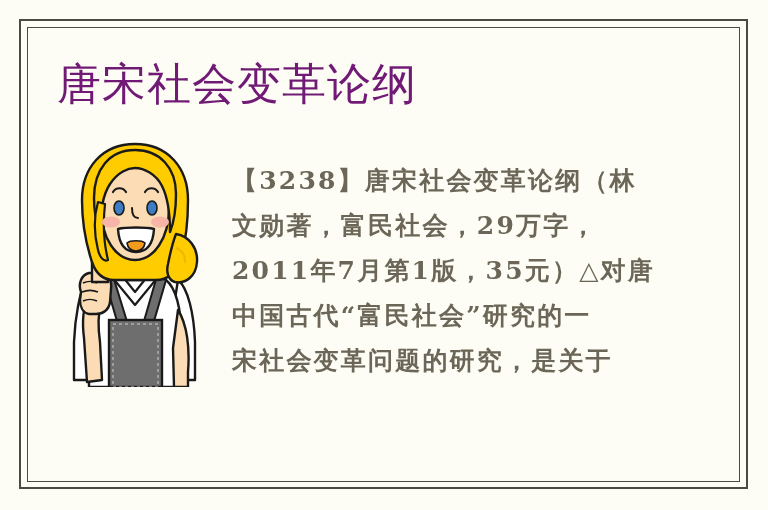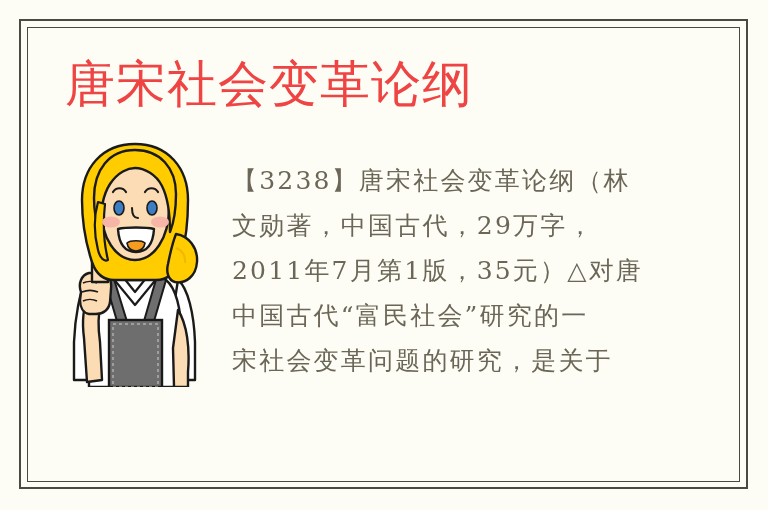--- a/index.html
+++ b/index.html
@@ -34,43 +34,43 @@
     height: 455px;
     border: 1px solid #4a4a40;
     box-sizing: border-box;
     pointer-events: none;
   }
   
   #title {
     position: absolute;
     left: 57px;
     top: 60px;
-    font-size: 50px;
+    font-size: 44px;
     line-height: 48px;
     letter-spacing: 1px;
-    color: #ef4444;
+    color: #701a75;
     white-space: nowrap;
     font-weight: 400;
-    margin-left: 8px;
   }
   
   #illustration {
     position: absolute;
     left: 56px;
     top: 142px;
     width: 158px;
     height: 245px;
   }
   #illustration svg { display: block; }
   
   #bodytext {
     position: absolute;
     left: 232px;
     top: 158px;
     width: 420px;
+    font-weight: bold;
   }
   .tline {
     font-family: "DejaVu Serif", "Liberation Serif", serif;
     font-size: 25px;
     line-height: 45px;
     color: #6b6657;
     letter-spacing: 2.2px;
     white-space: nowrap;
   }
 </style>
@@ -141,19 +141,19 @@
       <ellipse cx="55" cy="80" rx="9" ry="5.5" fill="#F7B5A8"></ellipse>
       <ellipse cx="104" cy="80" rx="9" ry="5.5" fill="#F7B5A8"></ellipse>
 
       <path d="M62 87 C70 85 90 85 98 87 C97 103 90 110 80 110 C70 110 63 103 62 87 Z" fill="#ffffff" stroke="#1a1a1a" stroke-width="2.4" stroke-linejoin="round"></path>
       <path d="M71 101 C74 98 86 98 89 101 C88 107 84 109 80 109 C76 109 72 107 71 101 Z" fill="#F59B1E" stroke="#1a1a1a" stroke-width="1.6" stroke-linejoin="round"></path>
     </svg>
   </div>
 
   <div id="bodytext">
     <div class="tline">【3238】唐宋社会变革论纲（林</div>
-    <div class="tline">文勋著，中国古代，29万字，</div>
+    <div class="tline">文勋著，富民社会，29万字，</div>
     <div class="tline">2011年7月第1版，35元）△对唐</div>
     <div class="tline">中国古代“富民社会”研究的一</div>
     <div class="tline">宋社会变革问题的研究，是关于</div>
   </div>
 
 </div>
 
 </body></html>

